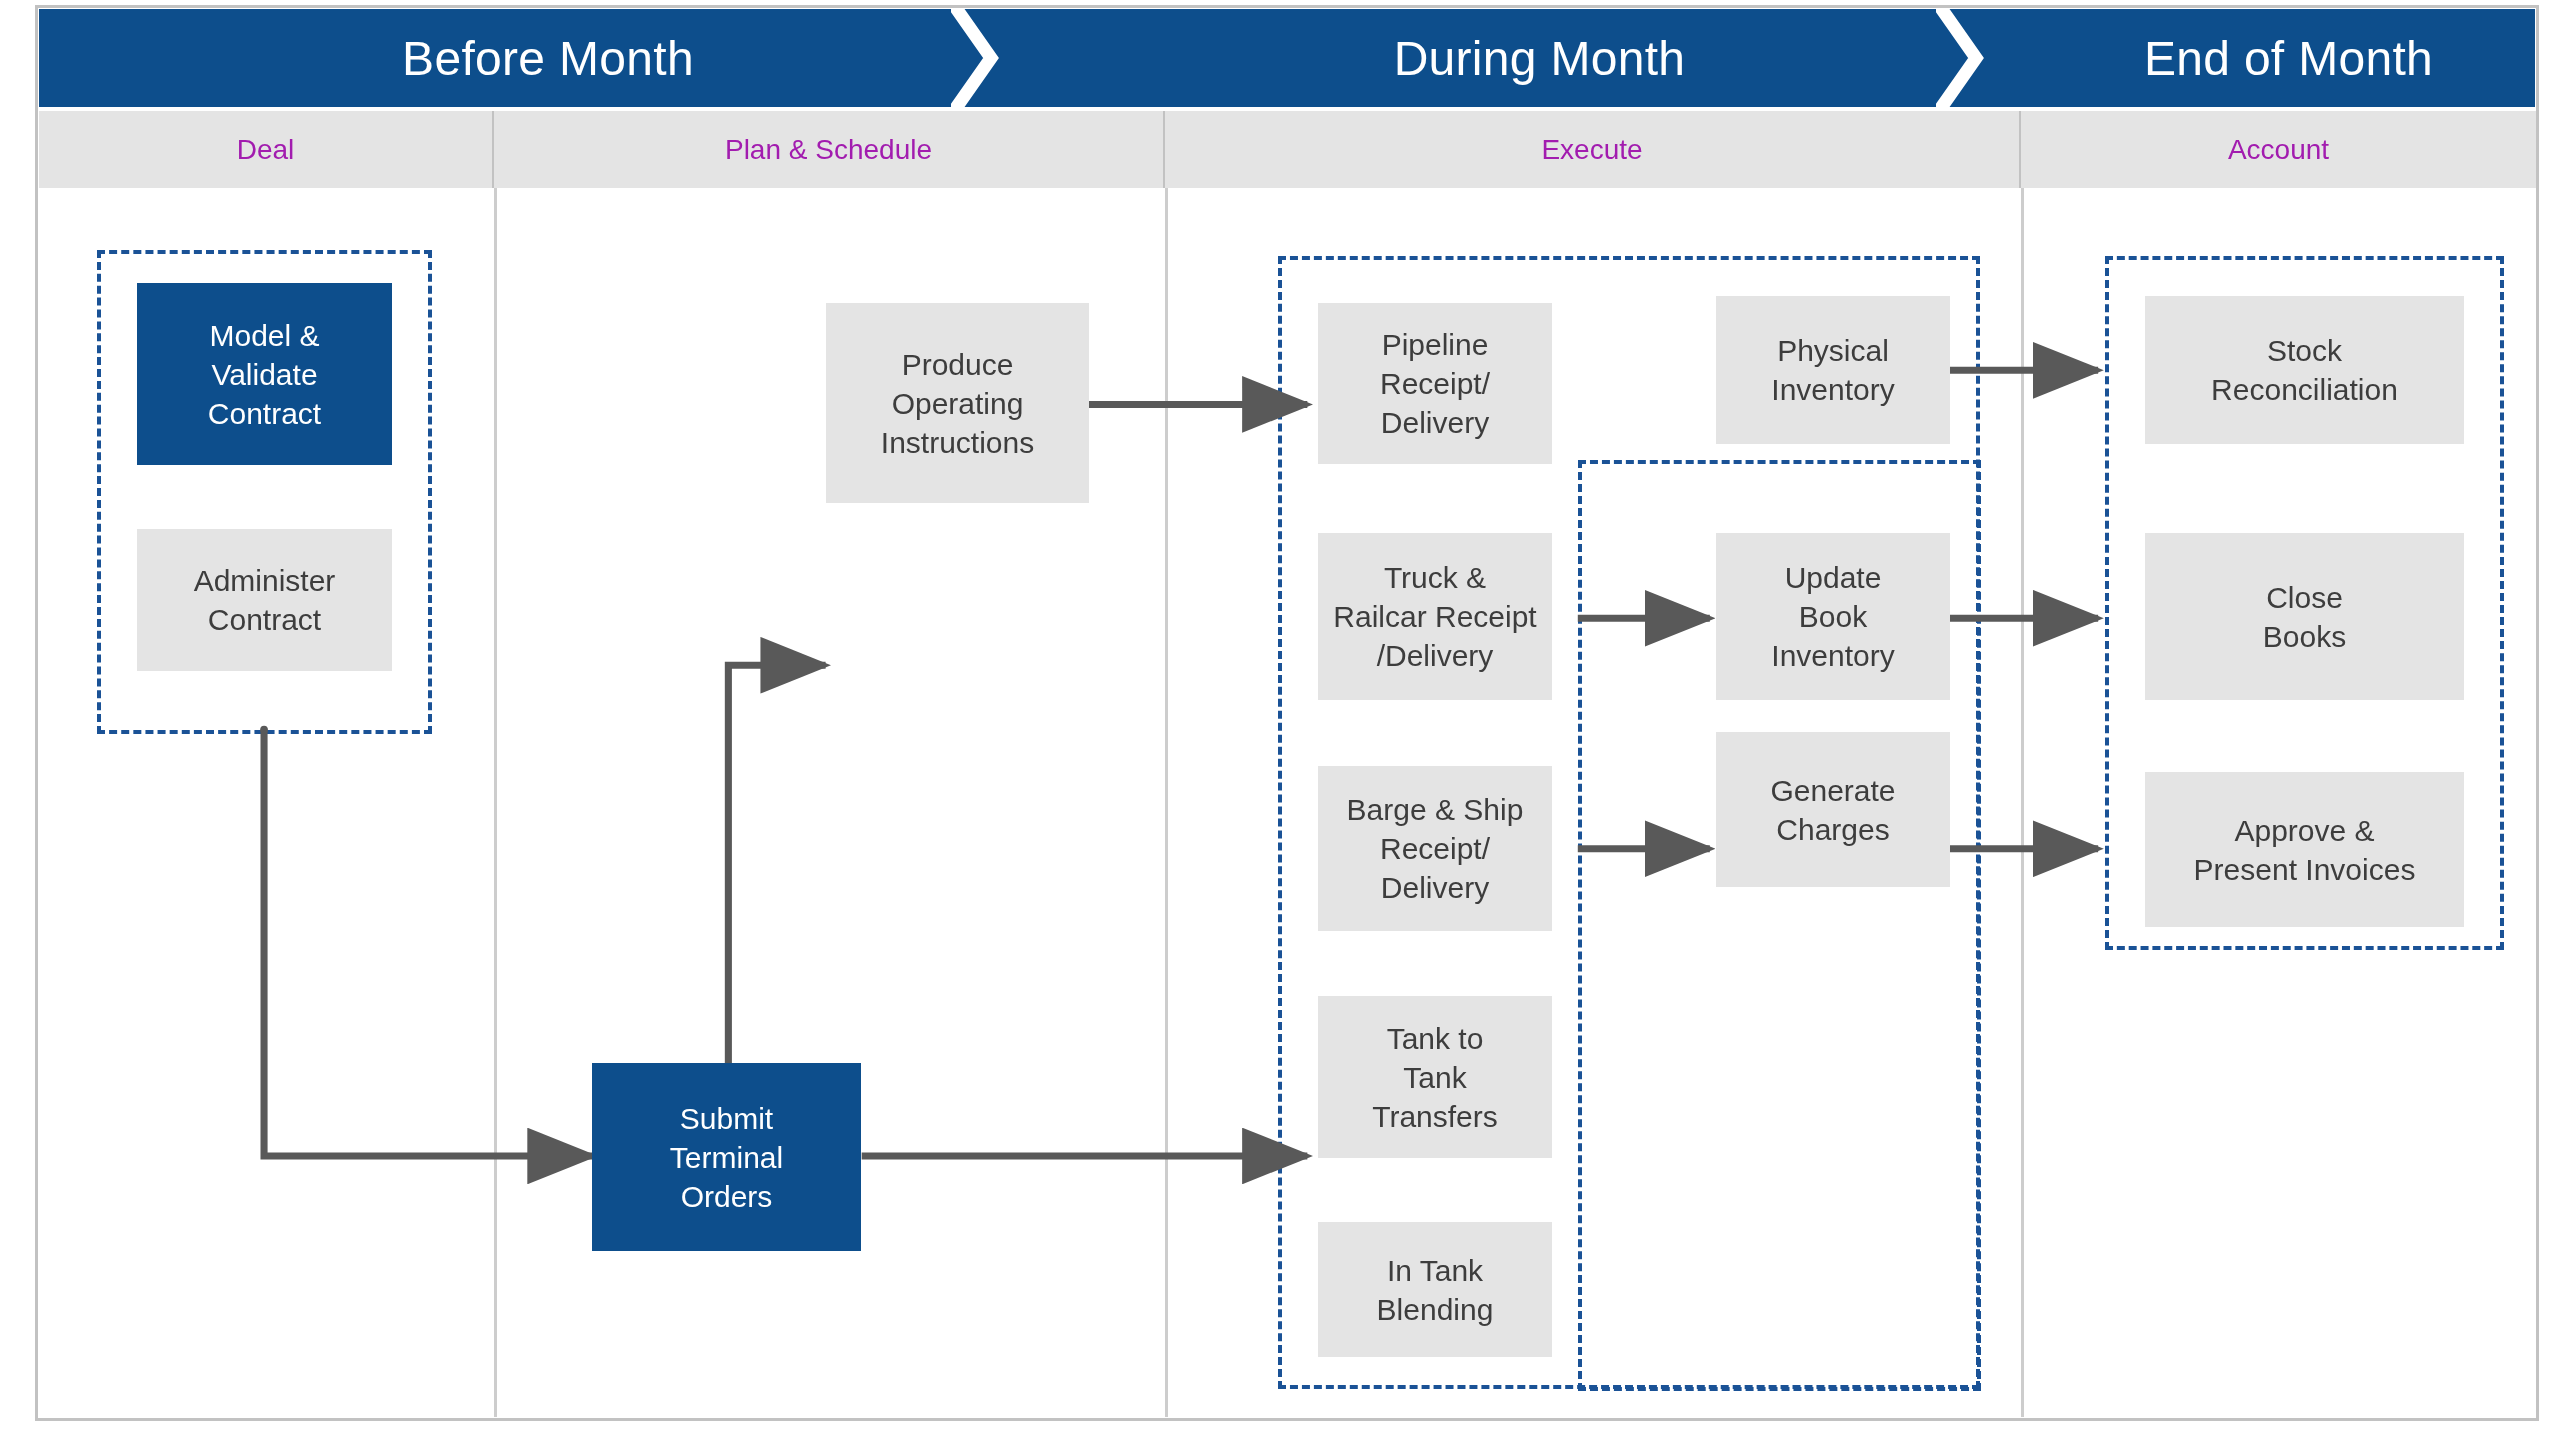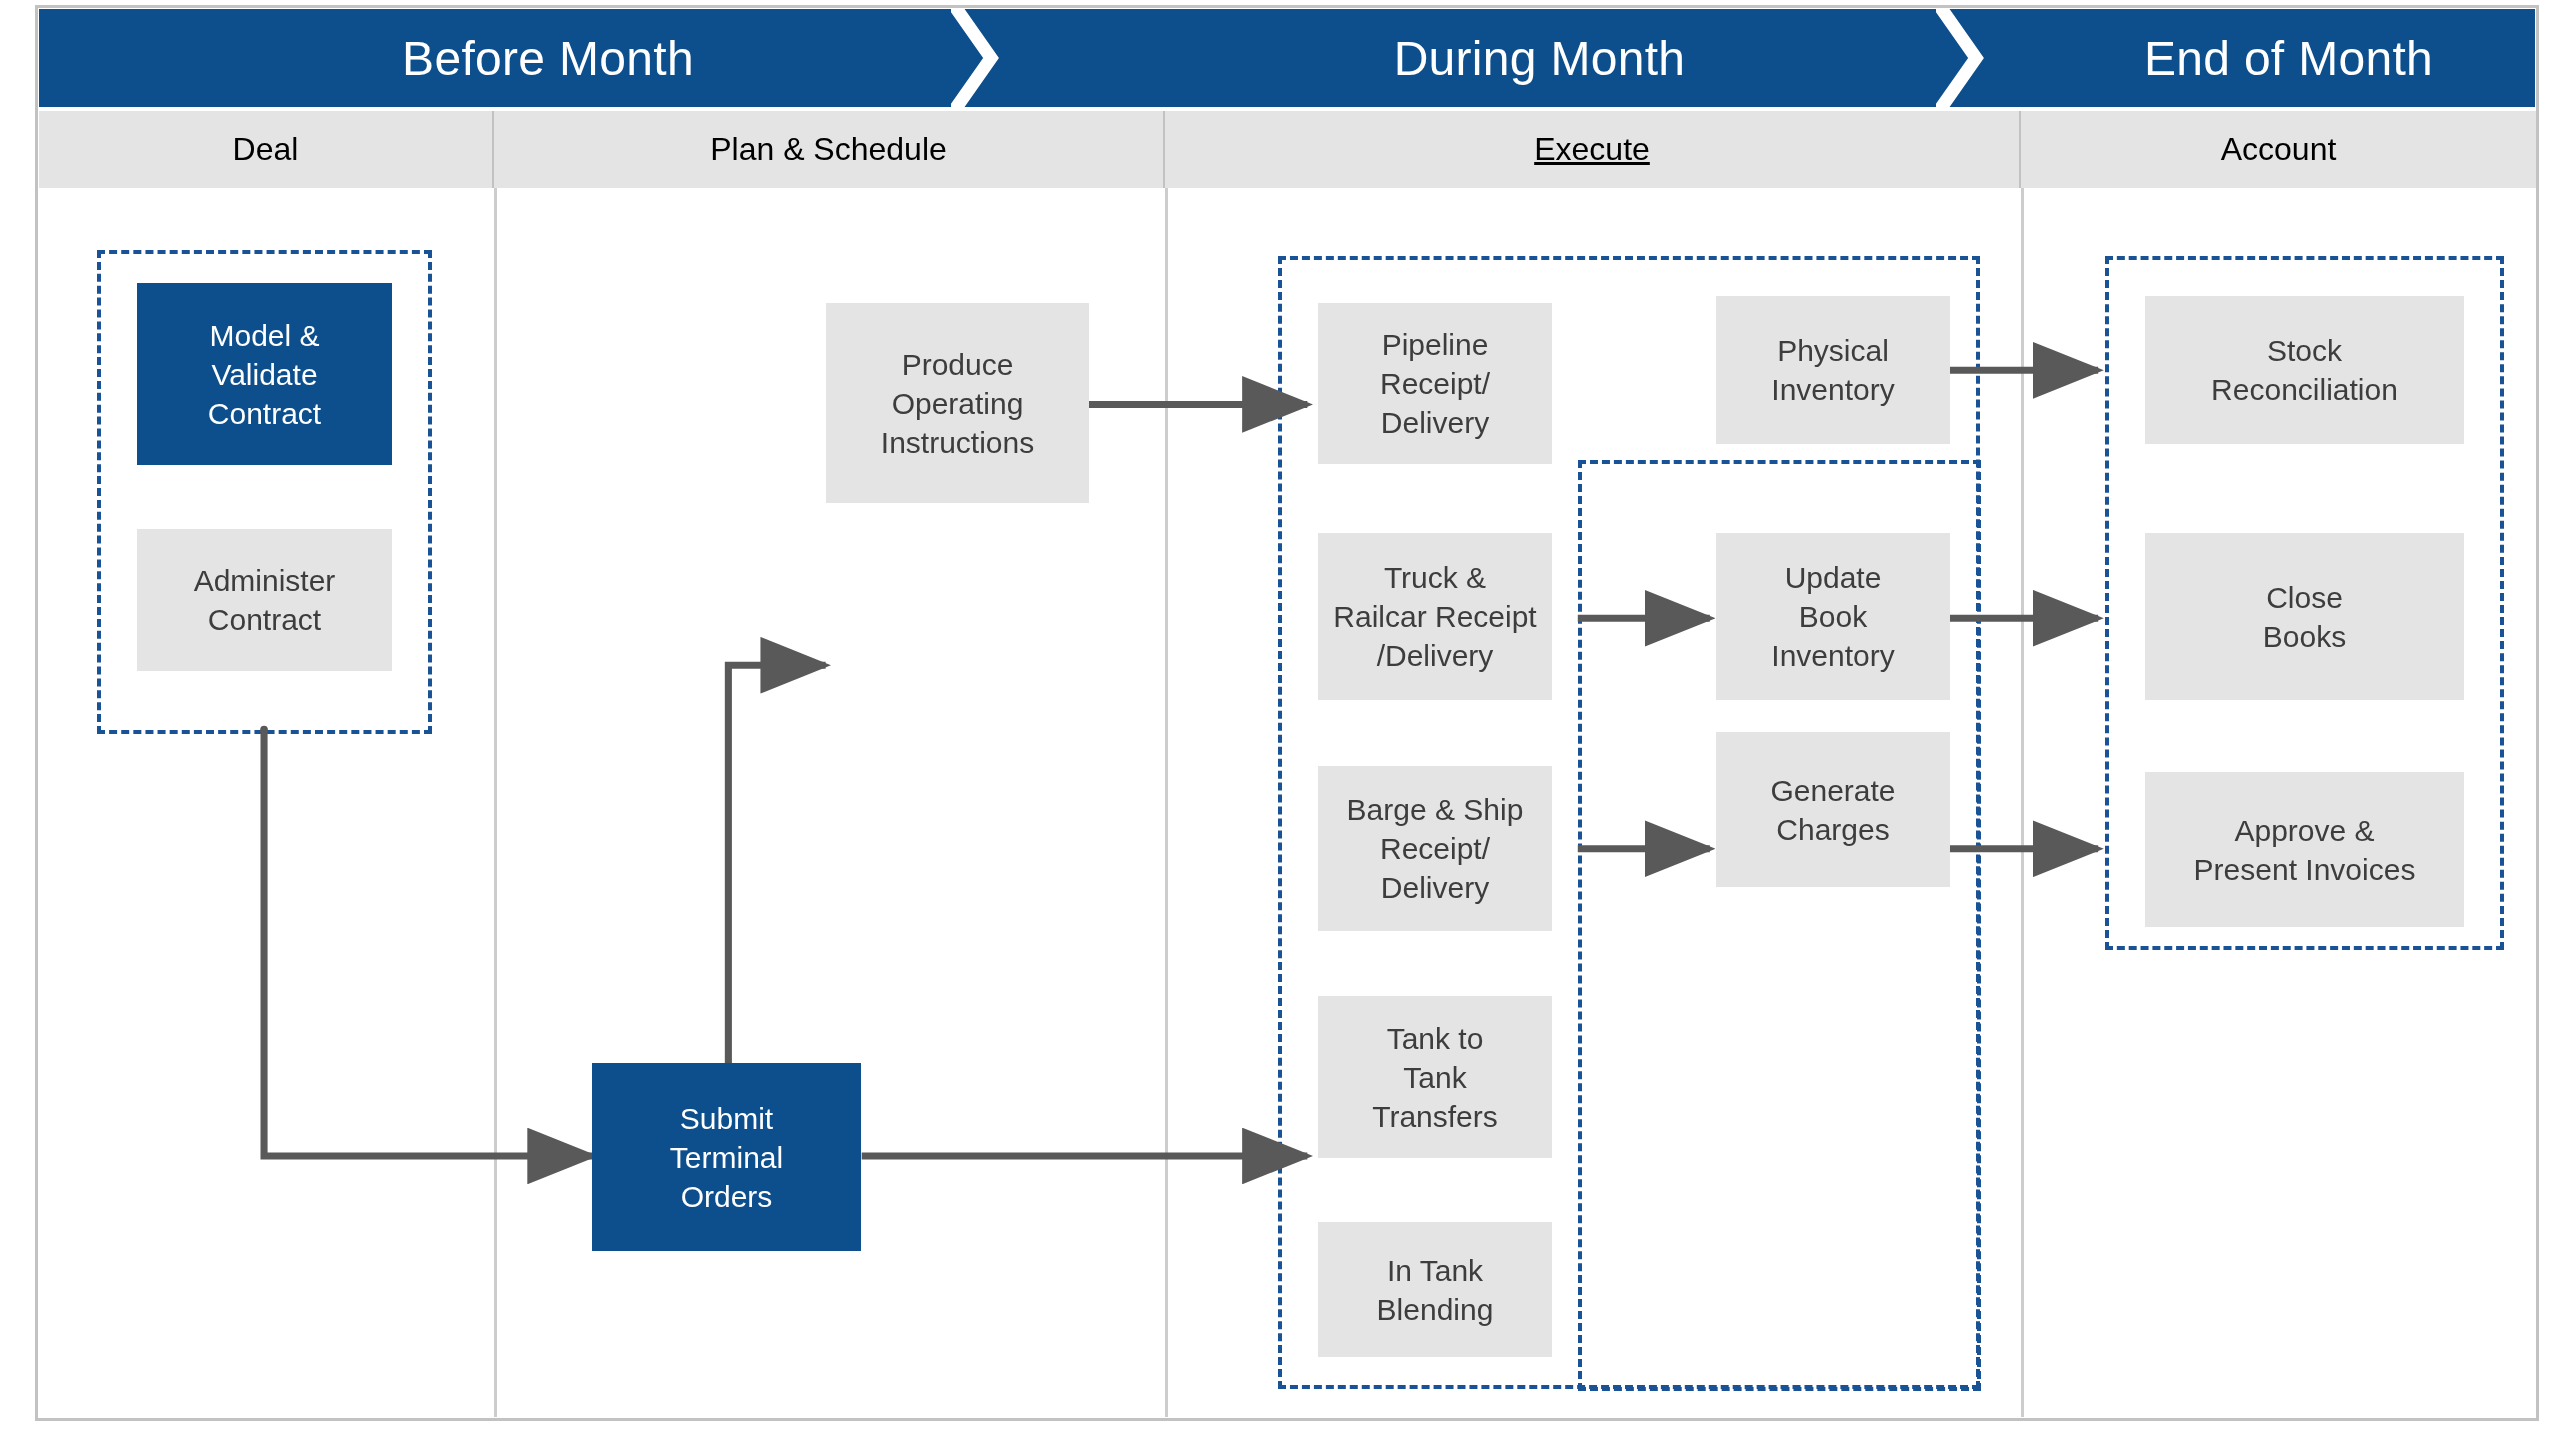--- a/index.html
+++ b/index.html
@@ -26,21 +26,21 @@
   .chev{position:absolute;top:0;height:98px;width:62px;pointer-events:none;}
 
   
   .stage-row{position:absolute;left:39px;top:111px;width:2496px;height:77px;}
   .stage-cell{
     position:absolute;top:0;height:77px;background:#e4e4e4;
     display:flex;align-items:center;justify-content:center;
     border-right:2.6px solid #c2c2c2;box-sizing:border-box;
   }
   .stage-cell:last-child{border-right:none;}
-  .stage-label{color:#000000;font-size:32px;font-weight:400;white-space:nowrap;}
+  .stage-label{color:#a21caf;font-size:28px;font-weight:400;white-space:nowrap;}
 
   
   .col-div{position:absolute;top:188px;width:2.6px;height:1229px;background:#cdcdcd;}
 
   
   .node{
     position:absolute;background:#e4e4e4;color:#3d3d3d;
     display:flex;align-items:center;justify-content:center;text-align:center;
     font-size:30px;line-height:1.30;font-weight:400;padding:0 5.2px;box-sizing:border-box;
   }
@@ -82,21 +82,21 @@
     </svg>
   </div>
 
   <div class="stage-row">
     <div class="stage-cell" style="left:0px;width:455px;">
       <span class="stage-label">Deal</span>
     </div>
     <div class="stage-cell" style="left:455px;width:671px;">
       <span class="stage-label">Plan &amp; Schedule</span>
     </div>
-    <div class="stage-cell" style="left:1126px;width:856px;text-decoration:underline;">
+    <div class="stage-cell" style="left:1126px;width:856px;">
       <span class="stage-label">Execute</span>
     </div>
     <div class="stage-cell" style="left:1982px;width:515px;">
       <span class="stage-label">Account</span>
     </div>
   </div>
 
   <div class="col-div" style="left:494px;"></div>
   <div class="col-div" style="left:1165px;"></div>
   <div class="col-div" style="left:2021px;"></div>

